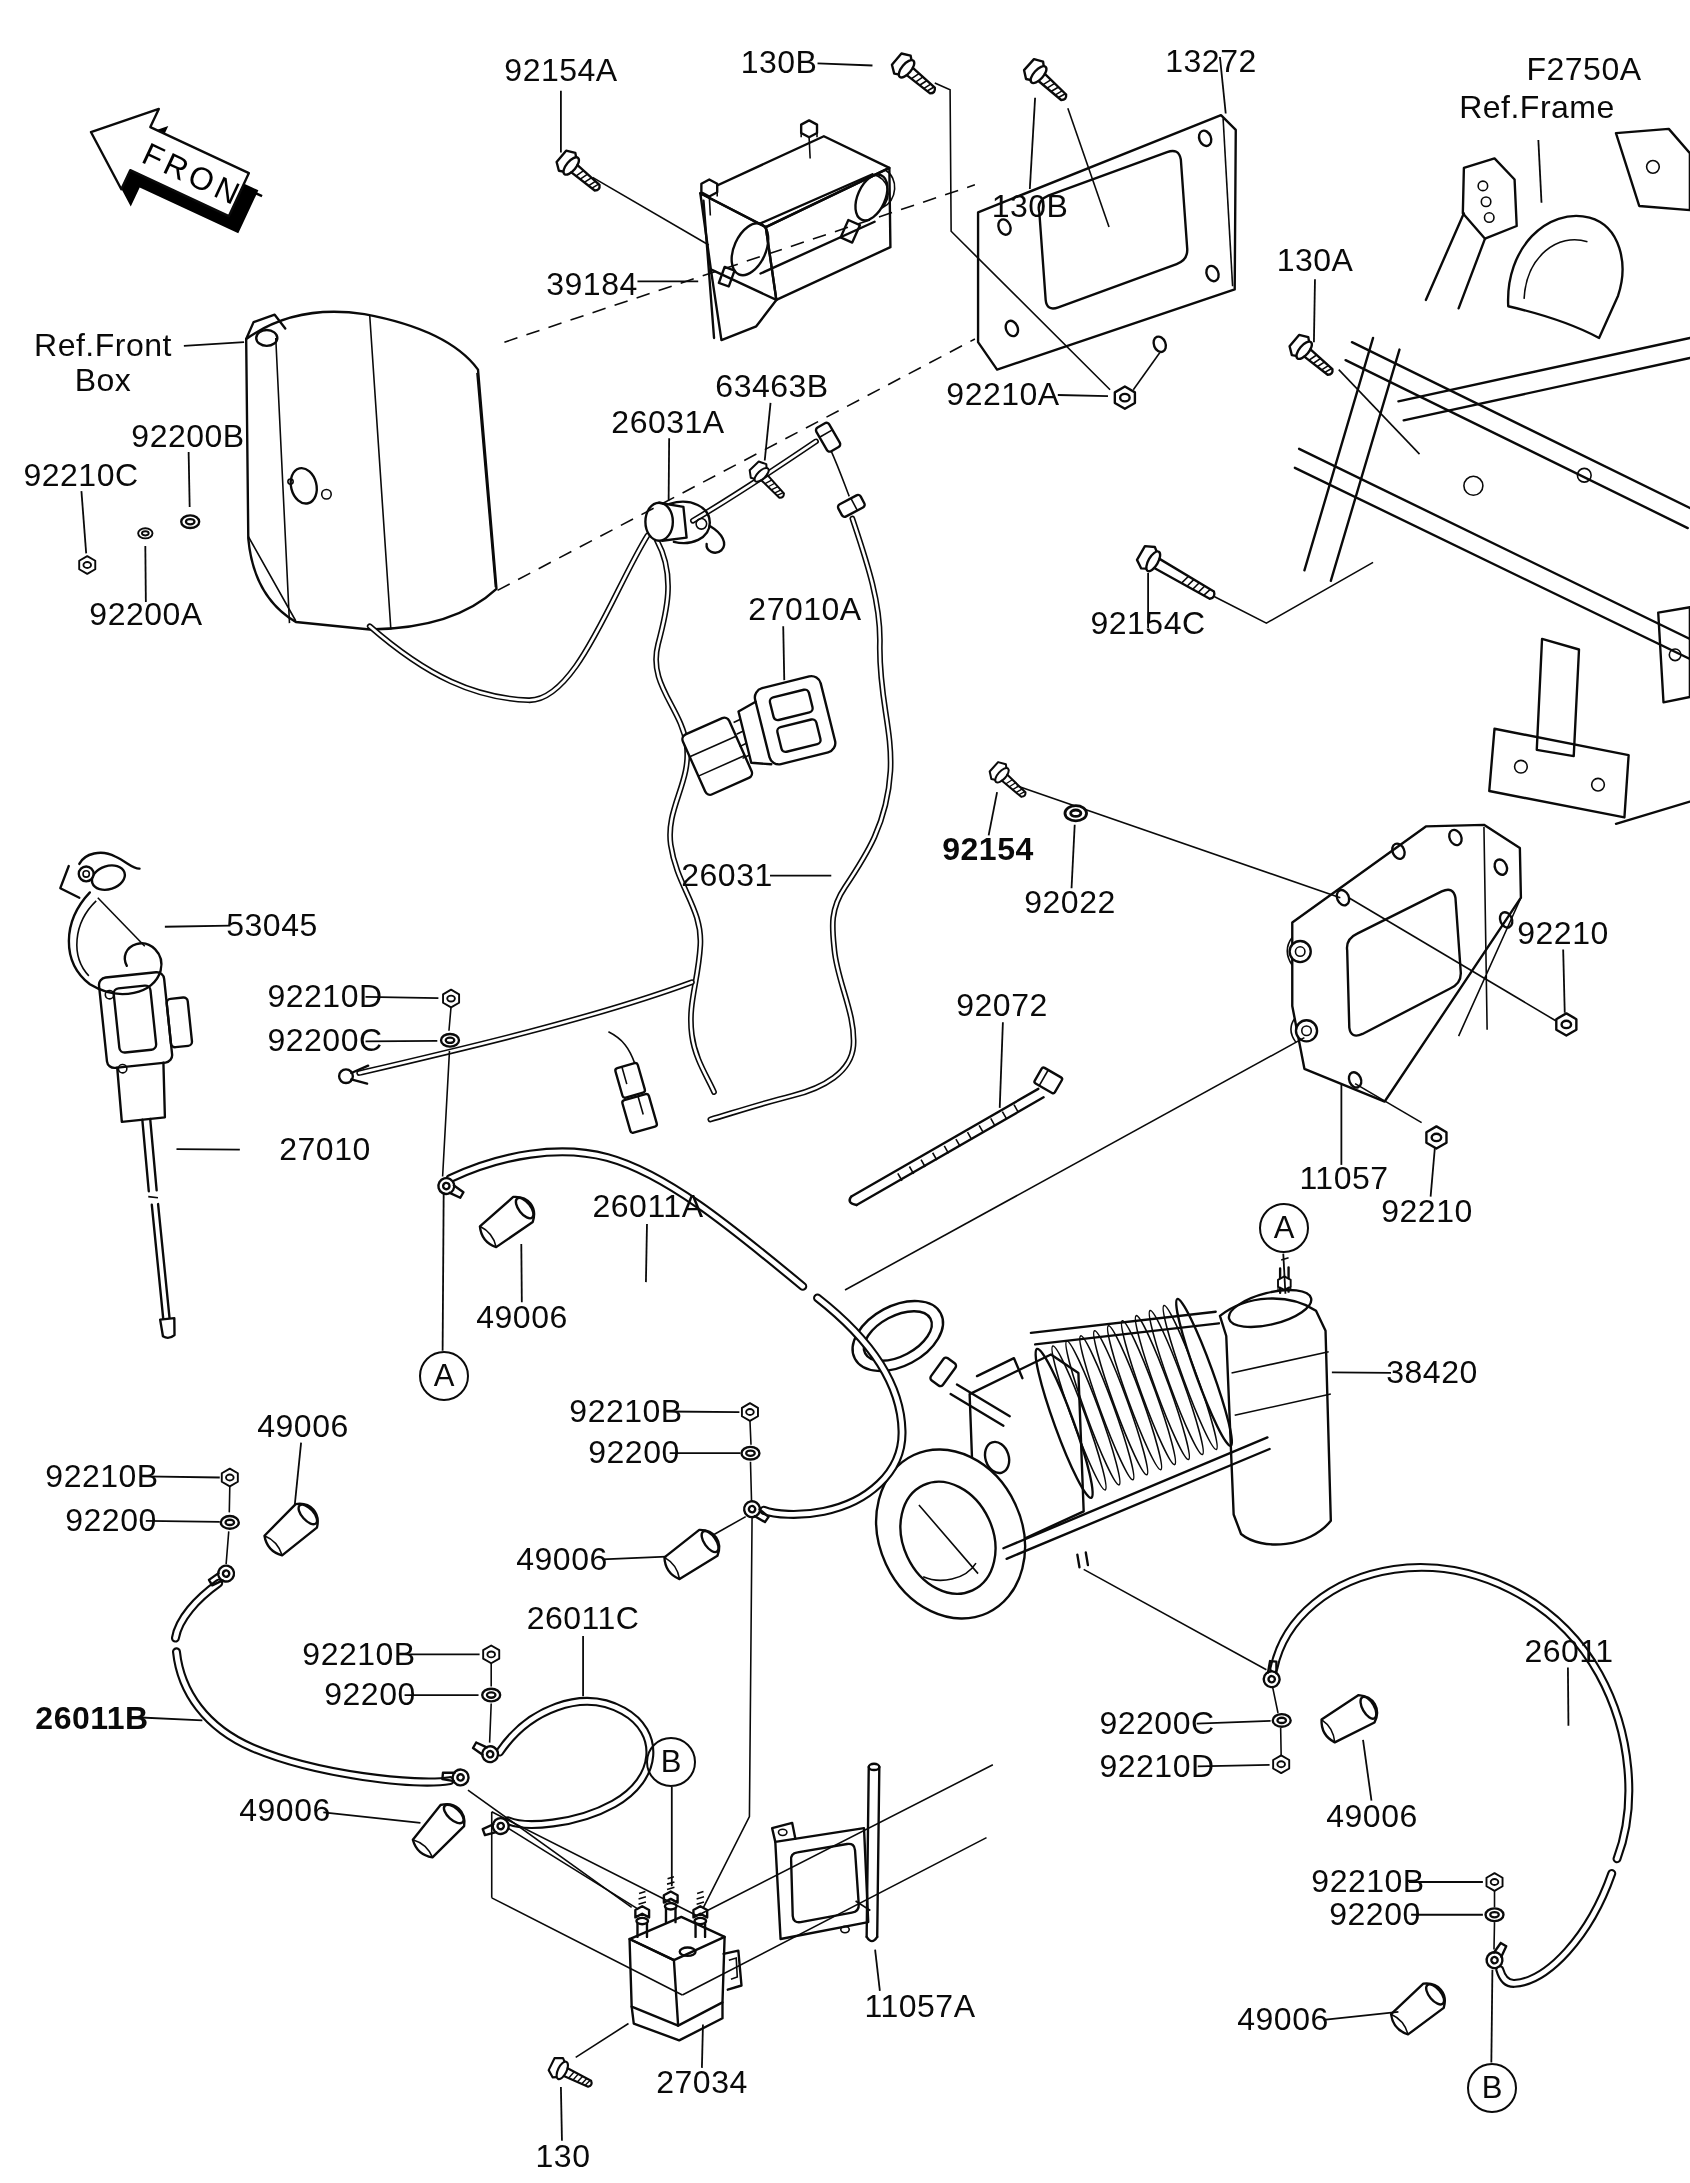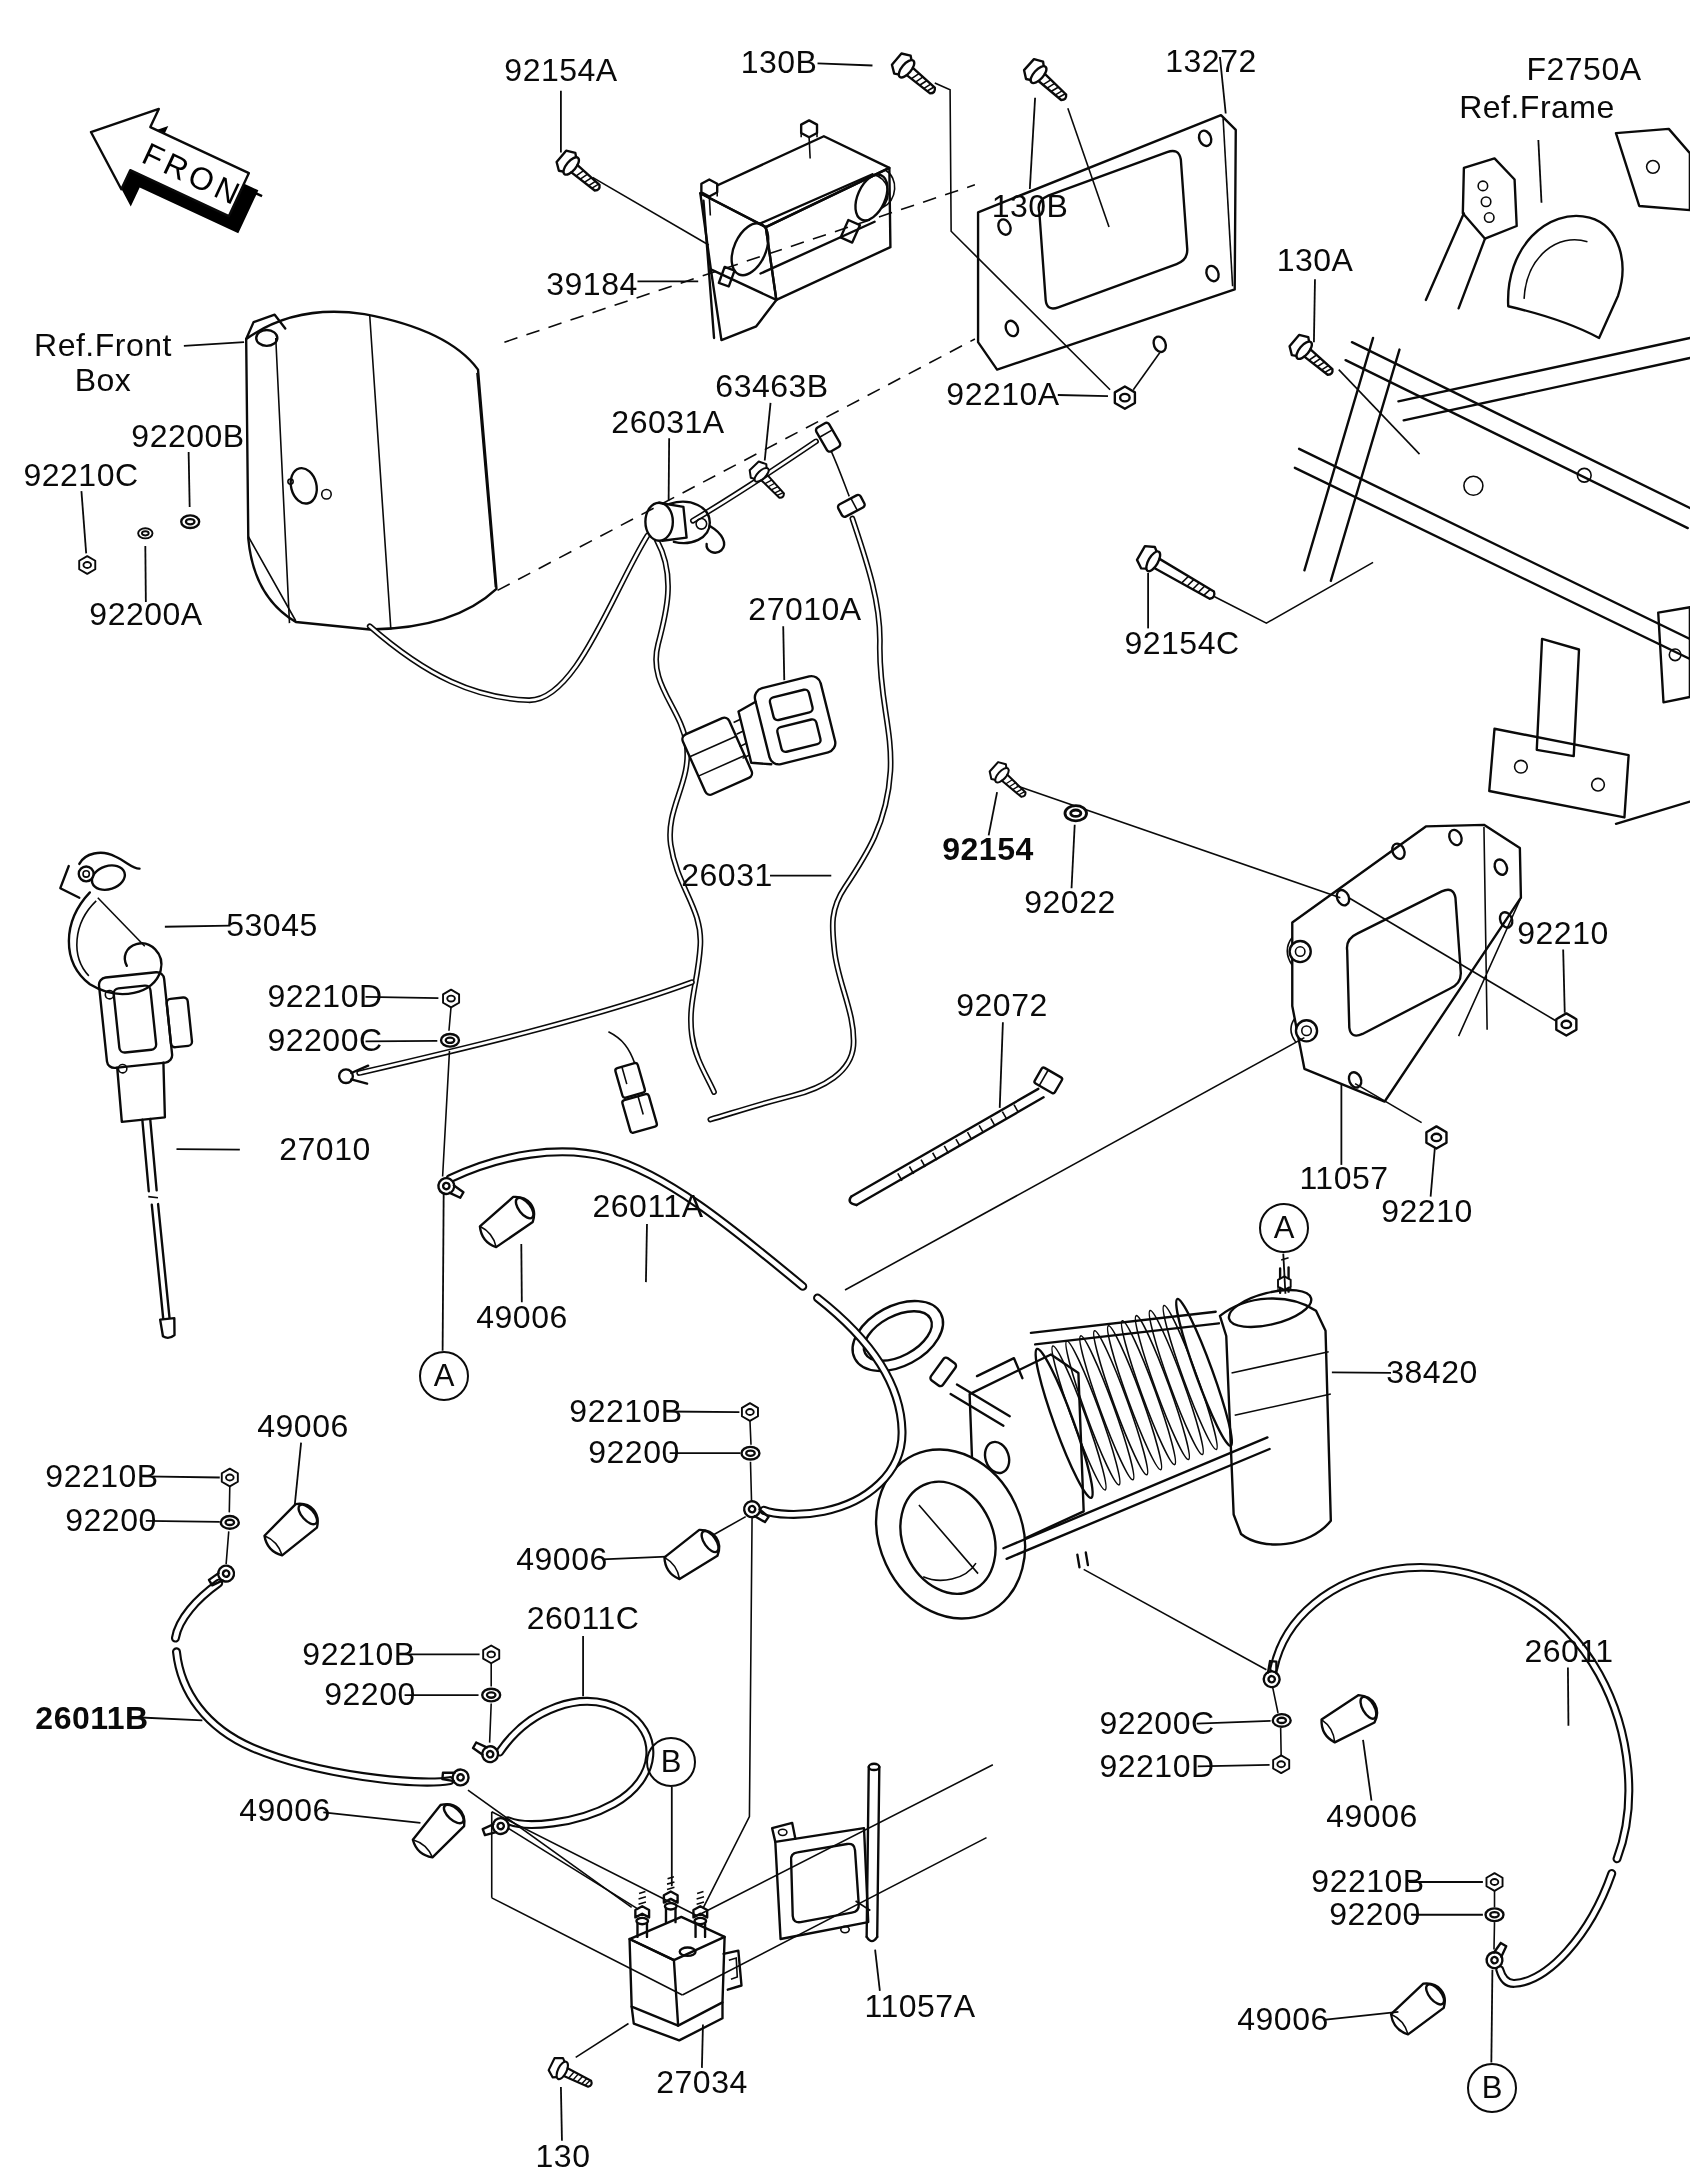--- a/index.html
+++ b/index.html
@@ -470,21 +470,21 @@
       <div class="lbl" style="left: 103px; top: 363px;">Ref.Front
 Box</div>
       <div class="lbl" style="left: 188px; top: 437px;">92200B</div>
       <div class="lbl" style="left: 81px; top: 476px;">92210C</div>
       <div class="lbl" style="left: 668px; top: 423px;">26031A</div>
       <div class="lbl" style="left: 772px; top: 387px;">63463B</div>
       <div class="lbl" style="left: 146px; top: 615px;">92200A</div>
       <div class="lbl" style="left: 782px; top: 610px; margin-left: 23px;">27010A</div>
       <div class="lbl" style="left: 1315px; top: 261px;">130A</div>
       <div class="lbl" style="left: 1003px; top: 395px;">92210A</div>
-      <div class="lbl" style="left: 1148px; top: 644px; margin-left: 34px;">92154C</div>
+      <div class="lbl" style="left: 1148px; top: 624px;">92154C</div>
       <div class="lbl" style="left: 988px; top: 850px; font-weight: bold;">92154</div>
       <div class="lbl" style="left: 1070px; top: 903px;">92022</div>
       <div class="lbl" style="left: 727px; top: 876px;">26031</div>
       <div class="lbl" style="left: 272px; top: 926px;">53045</div>
       <div class="lbl" style="left: 325px; top: 997px;">92210D</div>
       <div class="lbl" style="left: 325px; top: 1041px;">92200C</div>
       <div class="lbl" style="left: 283px; top: 1150px; margin-left: 42px;">27010</div>
       <div class="lbl" style="left: 1002px; top: 1006px;">92072</div>
       <div class="lbl" style="left: 1563px; top: 934px;">92210</div>
       <div class="lbl" style="left: 1344px; top: 1179px;">11057</div>

